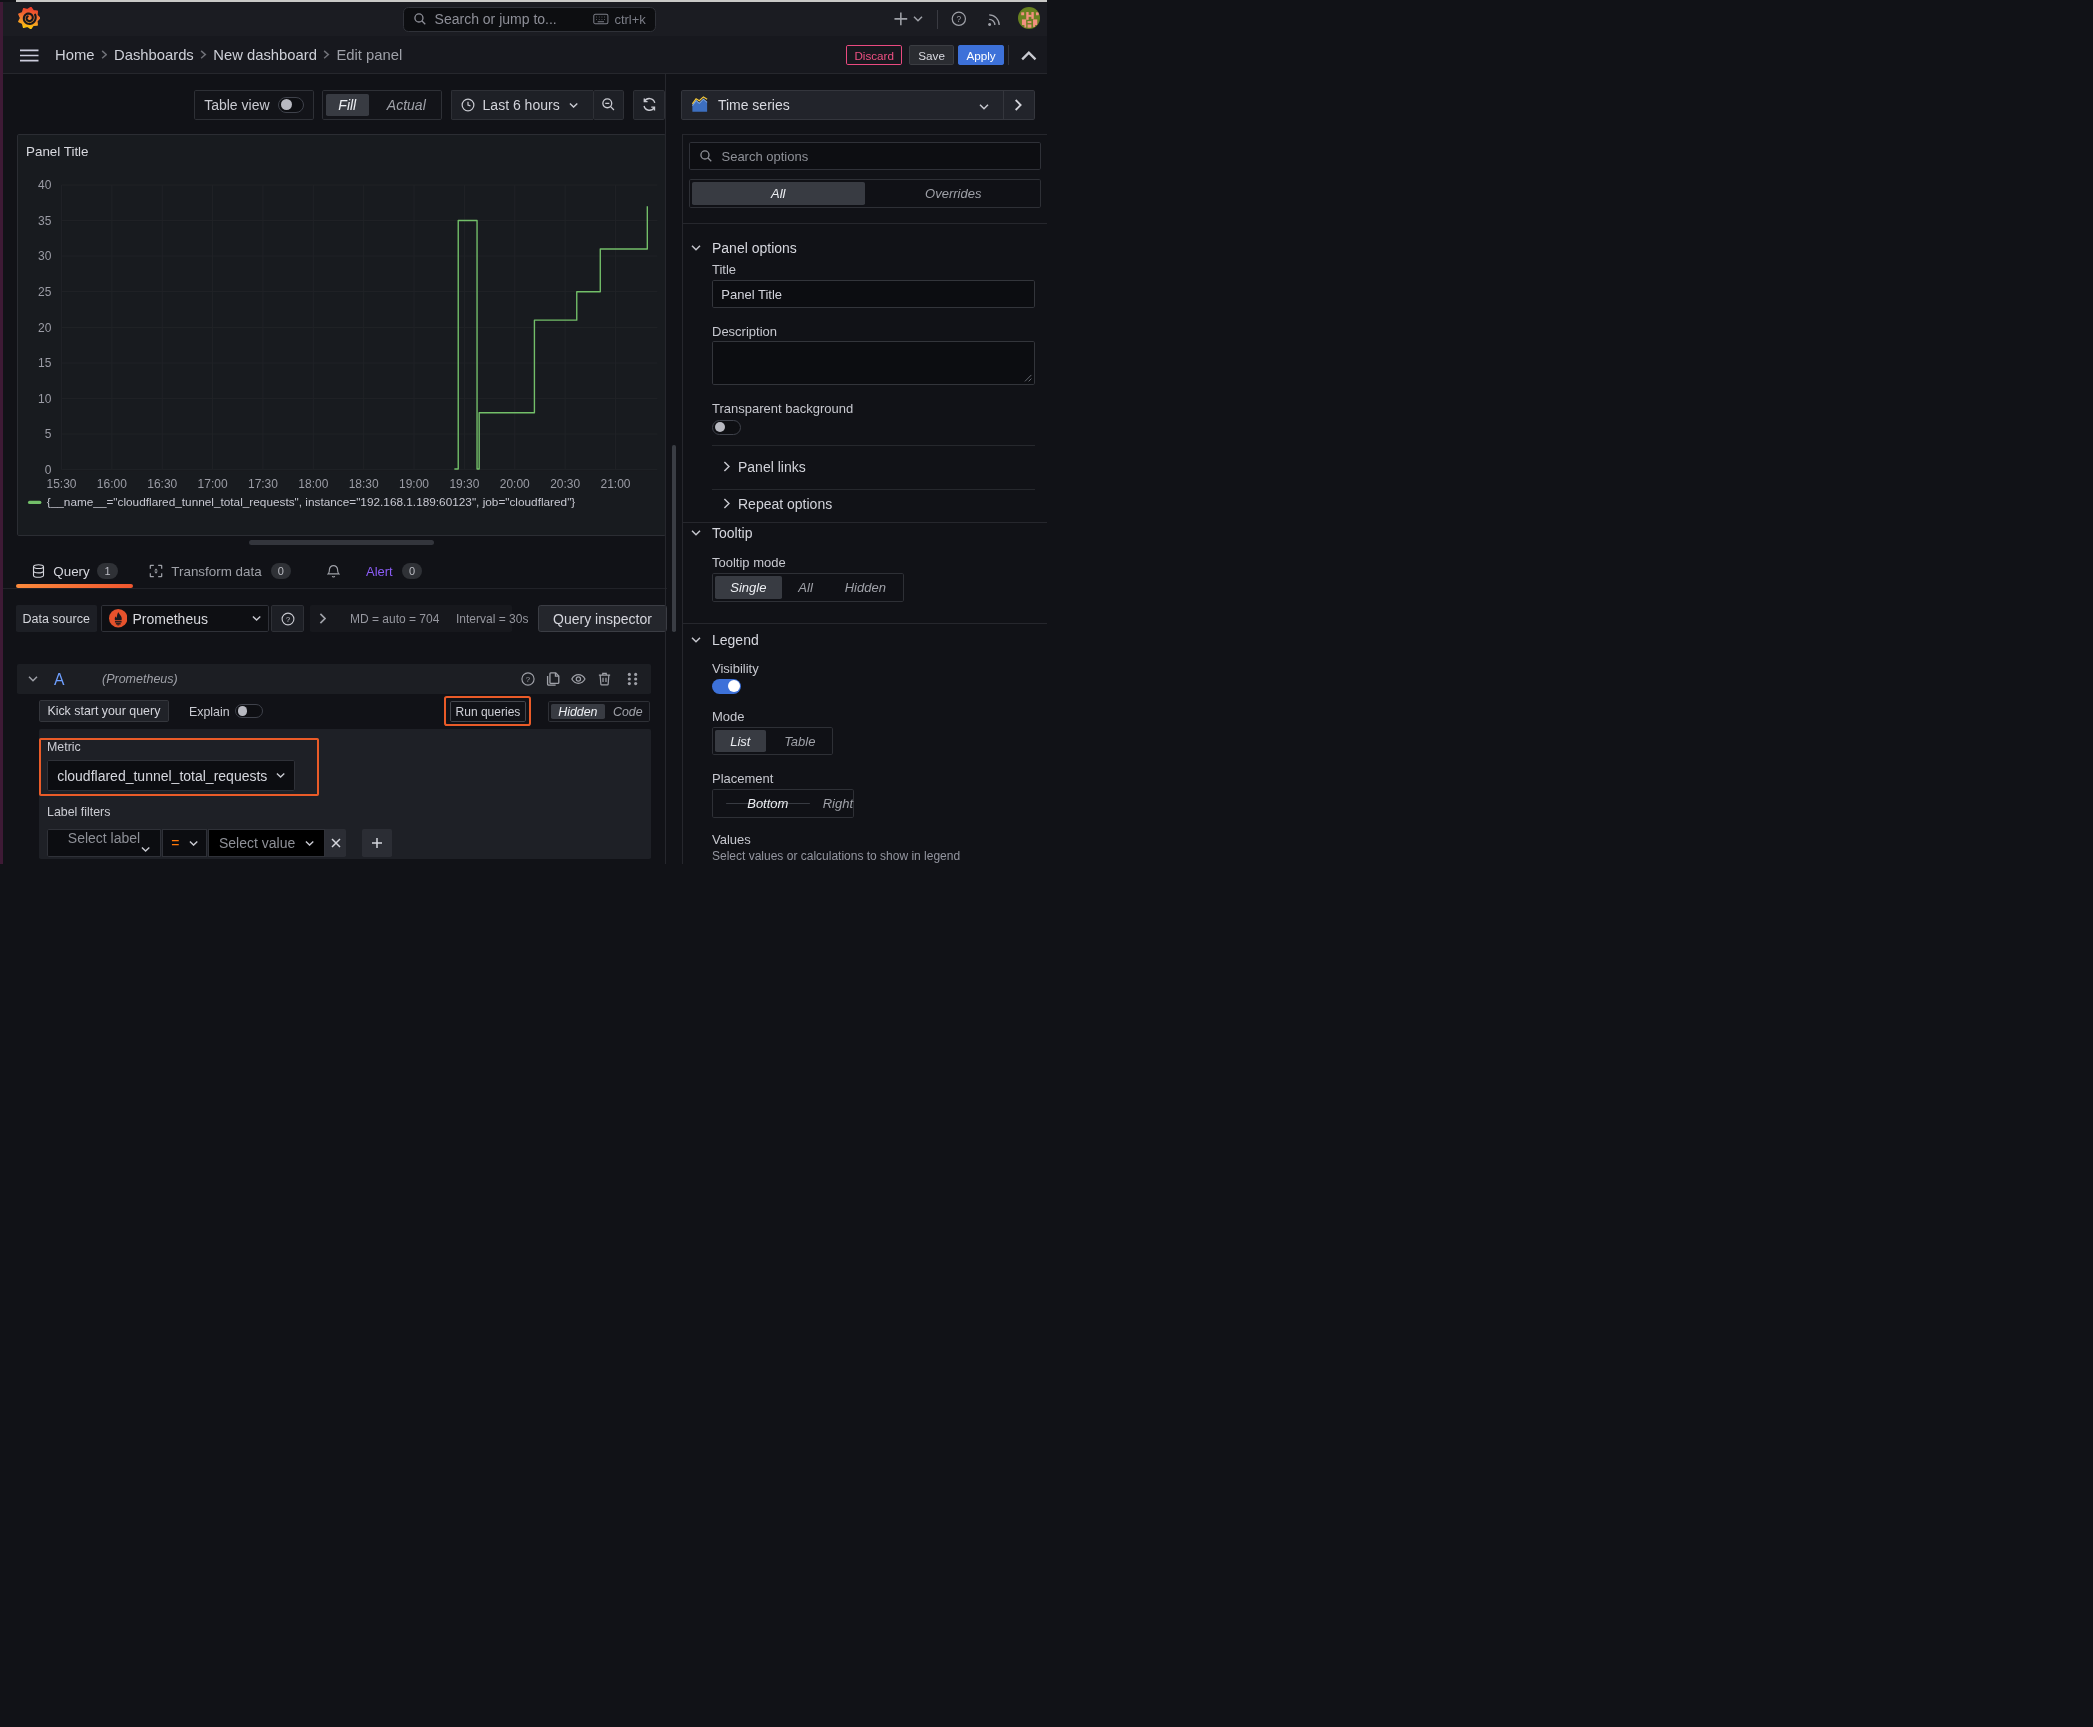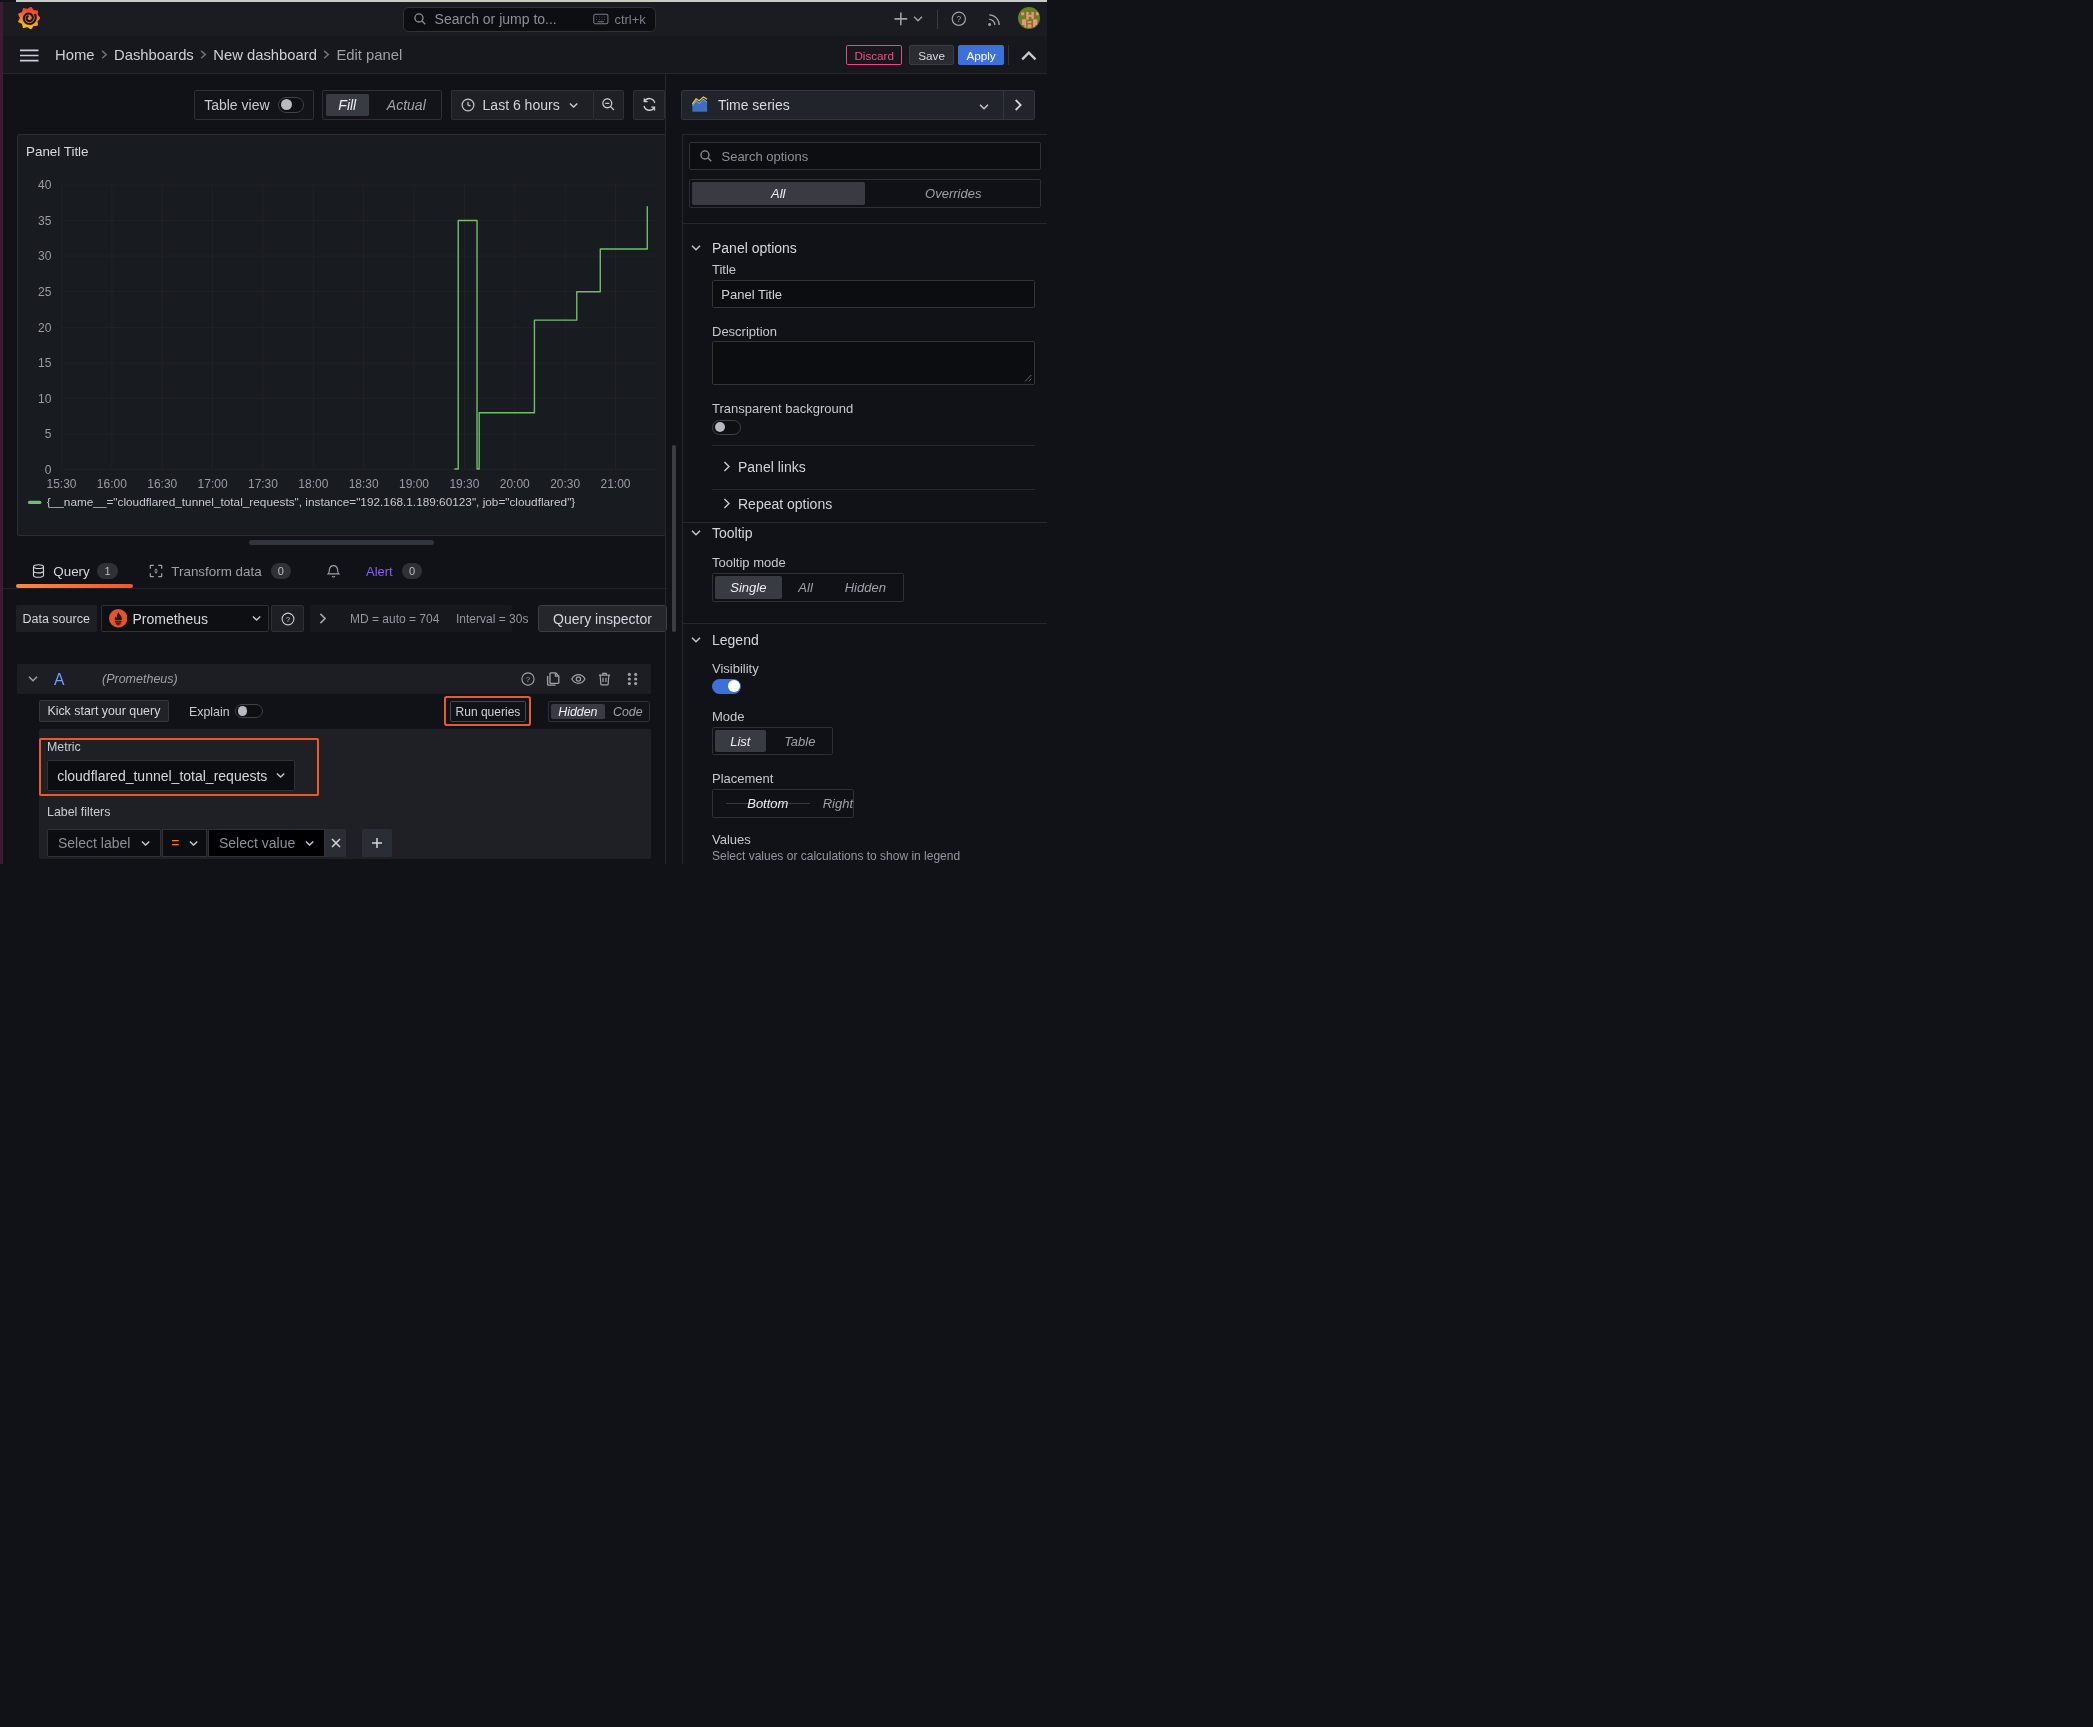--- a/index.html
+++ b/index.html
@@ -327,21 +327,21 @@
   <div class="abs" style="left:39px;top:729px;width:612px;height:130px;background:#1e2026;border-radius:1.8px;"></div>
   <div class="abs" style="left:47px;top:740px;color:#cbccd3;font-size:12.4px;">Metric</div>
   <div class="abs flex inp" style="left:47px;top:760px;width:248px;height:31px;background:#0c0d11;padding:0 9.2px;">
     <span style="font-size:14px;color:#d6d7de;">cloudflared_tunnel_total_requests</span>
     <svg style="margin-left:auto;" width="9.2" height="6.5" viewBox="0 0 10 7" fill="none" stroke="#c9cad1" stroke-width="1.5">
         <path d="M1 1.5 5 5.5 9 1.5"></path>
       </svg>
   </div>
   <div class="abs" style="left:39px;top:738px;width:280px;height:58px;border:2.8px solid #ea5b28;border-radius:1.8px;"></div>
   <div class="abs" style="left:47px;top:805px;color:#cbccd3;font-size:12.4px;">Label filters</div>
-  <div class="abs flex inp" style="left:47px;top:829px;width:114px;height:28px;background:#0c0d11;padding:0 10px;border-radius:1.8px 0 0 1.8px;">
+  <div class="abs flex inp" style="left:47px;top:829px;width:114px;height:28px;background:#0c0d11;padding:0 10px;border-radius:1.8px 0 0 1.8px;flex-direction:column;">
     <span style="color:#8e9097;">Select label</span>
     <svg style="margin-left:auto;" width="9.2" height="6.5" viewBox="0 0 10 7" fill="none" stroke="#c9cad1" stroke-width="1.5">
         <path d="M1 1.5 5 5.5 9 1.5"></path>
       </svg>
   </div>
   <div class="abs flex inp" style="left:162px;top:829px;width:45px;height:28px;background:#0c0d11;padding:0 8.3px;border-radius:0;">
     <span style="color:#ff780a;">=</span>
     <svg style="margin-left:auto;" width="9.2" height="6.5" viewBox="0 0 10 7" fill="none" stroke="#c9cad1" stroke-width="1.5">
         <path d="M1 1.5 5 5.5 9 1.5"></path>
       </svg>

